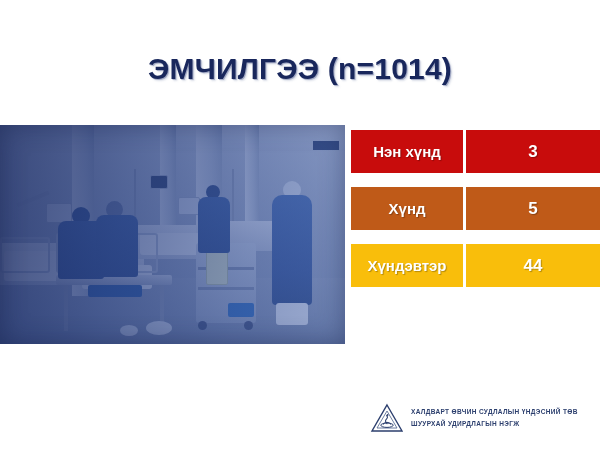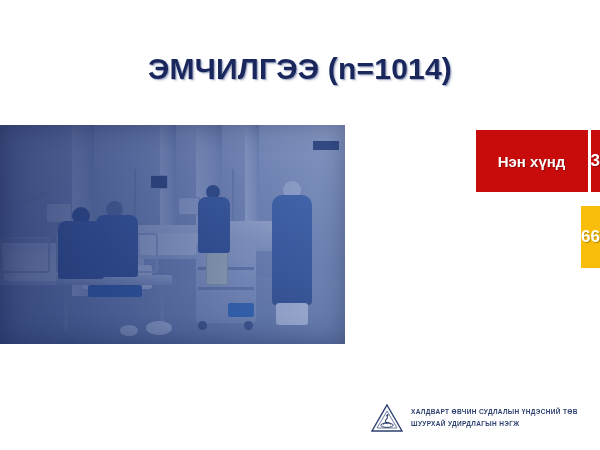--- a/index.html
+++ b/index.html
@@ -184,21 +184,20 @@
     box-shadow:inset 0 0 26px rgba(20,32,74,0.45);
   }
 
   
   #result-table {
     position:absolute;
     left:351px; top:130px;
     width:249px; height:214px;
     display:flex; flex-direction:column;
     gap:14px;
-    align-items:flex-end;
   }
   .row {
     flex:1;
     display:flex;
     gap:3px;
   }
   .cell {
     display:flex; align-items:center; justify-content:center;
     color:#ffffff; font-weight:bold;
     text-shadow:1px 1px 1px rgba(0,0,0,0.28);
@@ -292,23 +291,28 @@
     <div class="vign"></div>
   </div>
 
   <div id="result-table">
 
     <div class="row">
       <div class="cell label" style="background-color: rgb(200, 12, 12);">Нэн хүнд</div>
       <div class="cell value" style="background-color: rgb(200, 12, 12);">3</div>
     </div>
 
-
     <div class="row">
-      <div class="cell value" style="background-color: rgb(249, 190, 11);">66</div>
+      <div class="cell label" style="background-color: rgb(191, 90, 24);">Хүнд</div>
+      <div class="cell value" style="background-color: rgb(191, 90, 24);">5</div>
+    </div>
+
+    <div class="row">
+      <div class="cell label" style="background-color: rgb(249, 190, 11);">Хүндэвтэр</div>
+      <div class="cell value" style="background-color: rgb(249, 190, 11);">44</div>
     </div>
 
     <div class="row">
     </div>
 
   </div>
 
   <div id="footer">
     <span id="logo-mark">
       <svg viewBox="0 0 34 32" width="34" height="32" aria-hidden="true">

